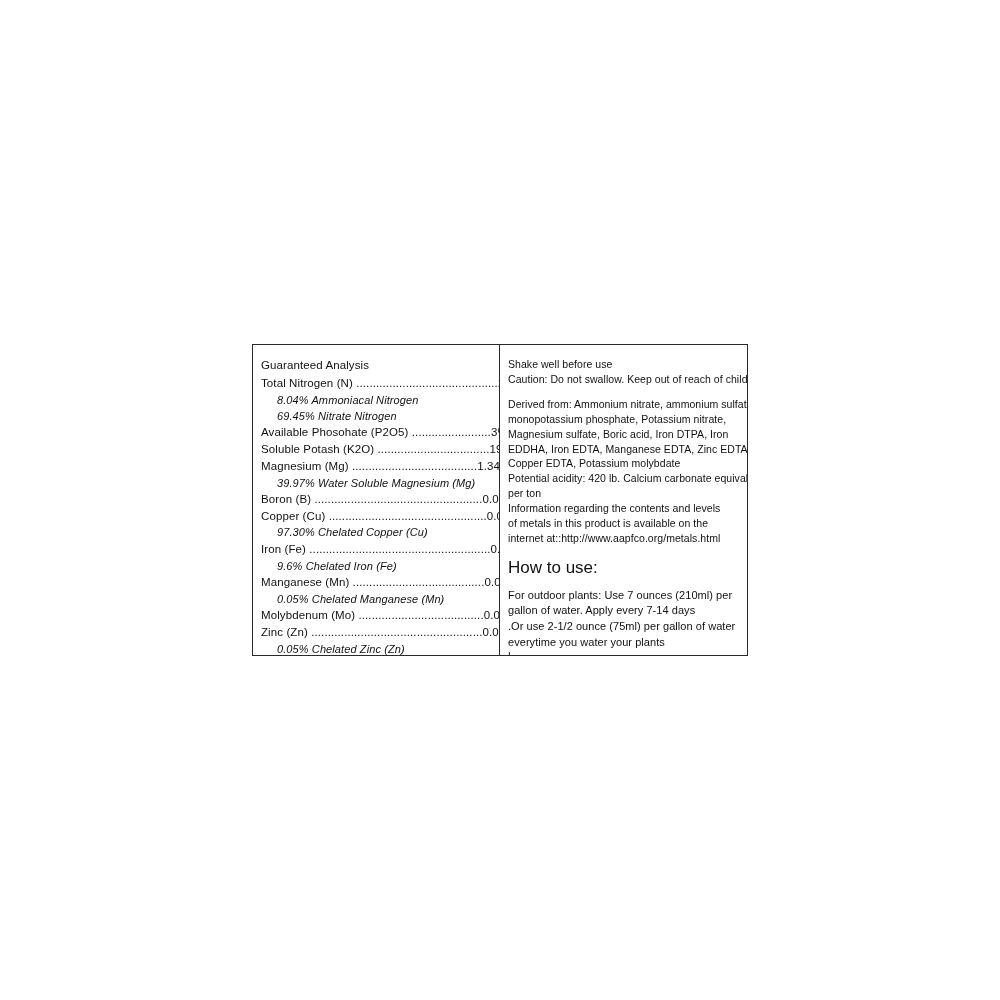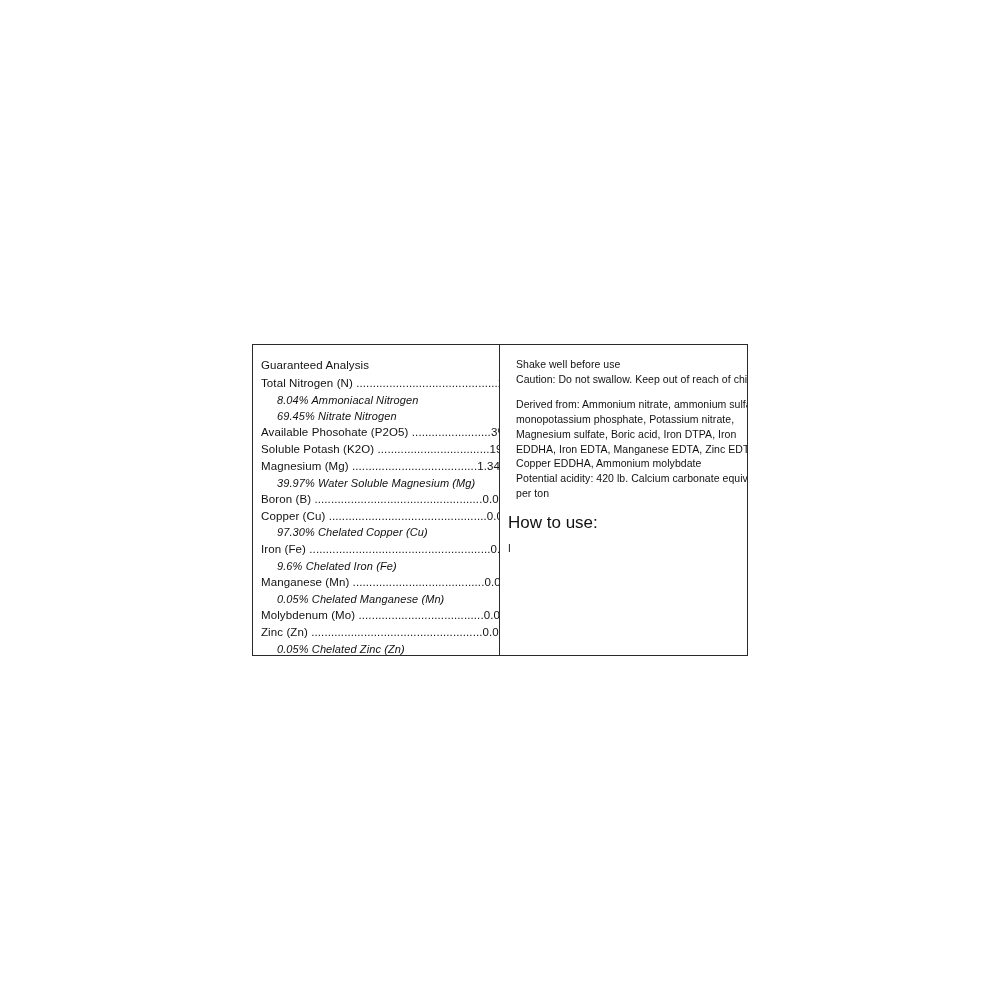--- a/index.html
+++ b/index.html
@@ -72,21 +72,20 @@
     font-style: italic;
   }
 
   
   .rc-line {
     font-size: 10.5px;
     color: #111111;
     line-height: 1.42;
     letter-spacing: 0.05px;
     white-space: nowrap;
-    margin-left: 8px;
   }
 
   .rc-gap {
     height: 10px;
   }
 
   .rc-gap-sm {
     height: 7px;
   }
 
@@ -143,31 +142,42 @@
       <div class="rc-line">Shake well before use</div>
       <div class="rc-line">Caution: Do not swallow. Keep out of reach of children</div>
 
       <div class="rc-gap"></div>
 
       <div id="derived-list">
           <div class="rc-line">Derived from: Ammonium nitrate, ammonium sulfate,</div>
           <div class="rc-line">monopotassium phosphate, Potassium nitrate,</div>
           <div class="rc-line">Magnesium sulfate, Boric acid, Iron DTPA, Iron</div>
           <div class="rc-line">EDDHA, Iron EDTA, Manganese EDTA, Zinc EDTA,</div>
-          <div class="rc-line">Copper EDDHA, Ammonium molybdate</div>
+          <div class="rc-line">Copper EDTA, Potassium molybdate</div>
         </div>
       <div id="acidity-list">
           <div class="rc-line">Potential acidity: 420 lb. Calcium carbonate equivalent</div>
           <div class="rc-line">per ton</div>
+        </div>
+      <div id="info-list">
+          <div class="rc-line">Information regarding the contents and levels</div>
+          <div class="rc-line">of metals in this product is available on the</div>
+          <div class="rc-line">internet at::http://www.aapfco.org/metals.html</div>
         </div>
 
       <div class="rc-gap"></div>
 
       <div class="rc-heading">How to use:</div>
 
       <div class="rc-gap-sm"></div>
 
+      <div id="howto-list">
+          <div class="rc-howto-line">For outdoor plants: Use 7 ounces (210ml) per</div>
+          <div class="rc-howto-line">gallon of  water. Apply every 7-14 days</div>
+          <div class="rc-howto-line">.Or  use 2-1/2 ounce (75ml) per gallon of  water</div>
+          <div class="rc-howto-line">everytime you water your plants</div>
+        </div>
       <div class="caret">I</div>
     </div>
 
   </div>
 
 </div>
 
 </body></html>

